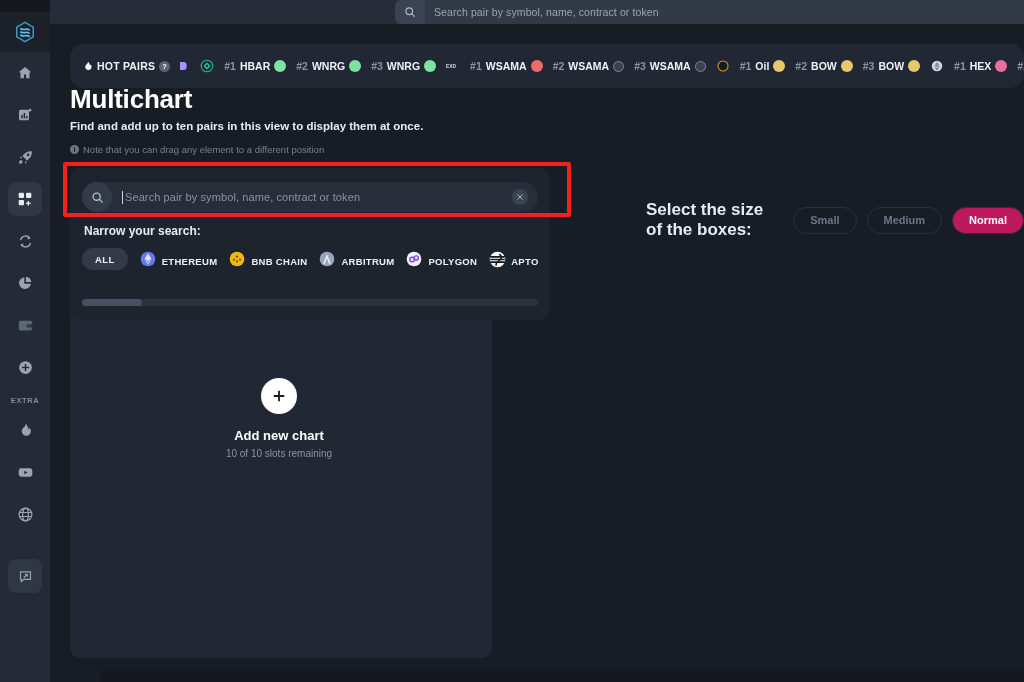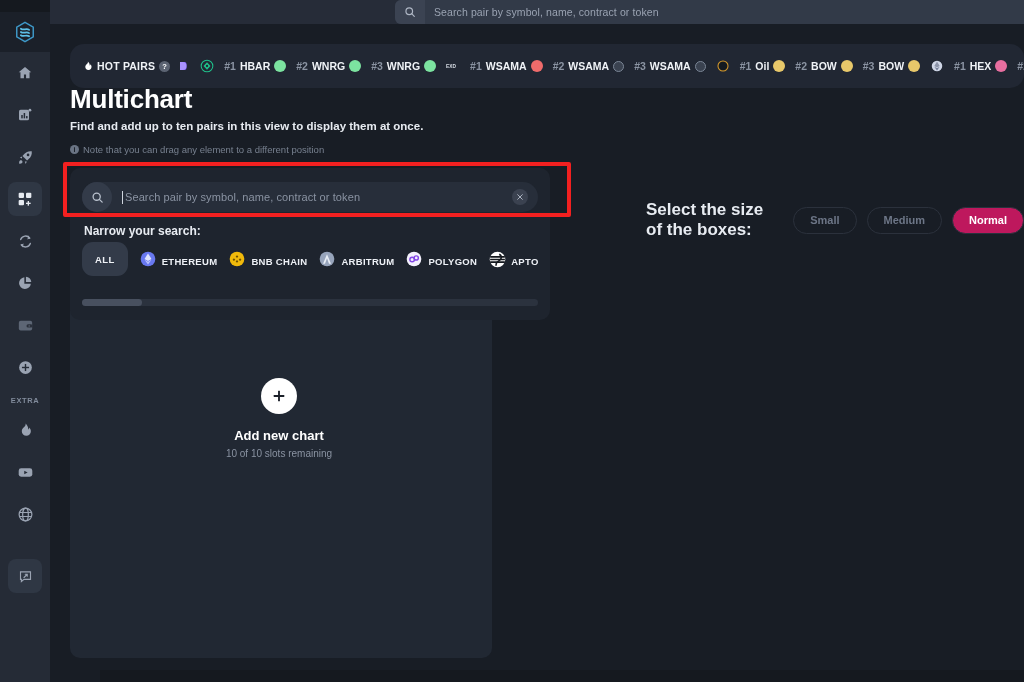--- a/index.html
+++ b/index.html
@@ -133,21 +133,21 @@
   }
   .narrow-label {
     position: absolute; left: 14px; top: 56px;
     font-size: 12px; font-weight: 700; color: #e7ebf1;
   }
   .chains {
     position: absolute; left: 12px; top: 78px; right: 8px; height: 26px;
     display: flex; align-items: center; gap: 12px;
   }
   .chip-all {
-    height: 34px; padding: 0 13px; border-radius: 11px; background: #333b49;
+    height: 22px; padding: 0 13px; border-radius: 11px; background: #333b49;
     display: flex; align-items: center; font-size: 9.5px; font-weight: 700; color: #f0f3f7;
     letter-spacing: .4px;
   }
   .chain {
     display: flex; align-items: flex-end; gap: 6px;
     font-size: 9.5px; font-weight: 700; color: #eef1f6; letter-spacing: .3px;
     white-space: nowrap;
   }
   .chain-ic { width: 16px; height: 16px; border-radius: 50%; flex: 0 0 auto; }
   .hscroll {

